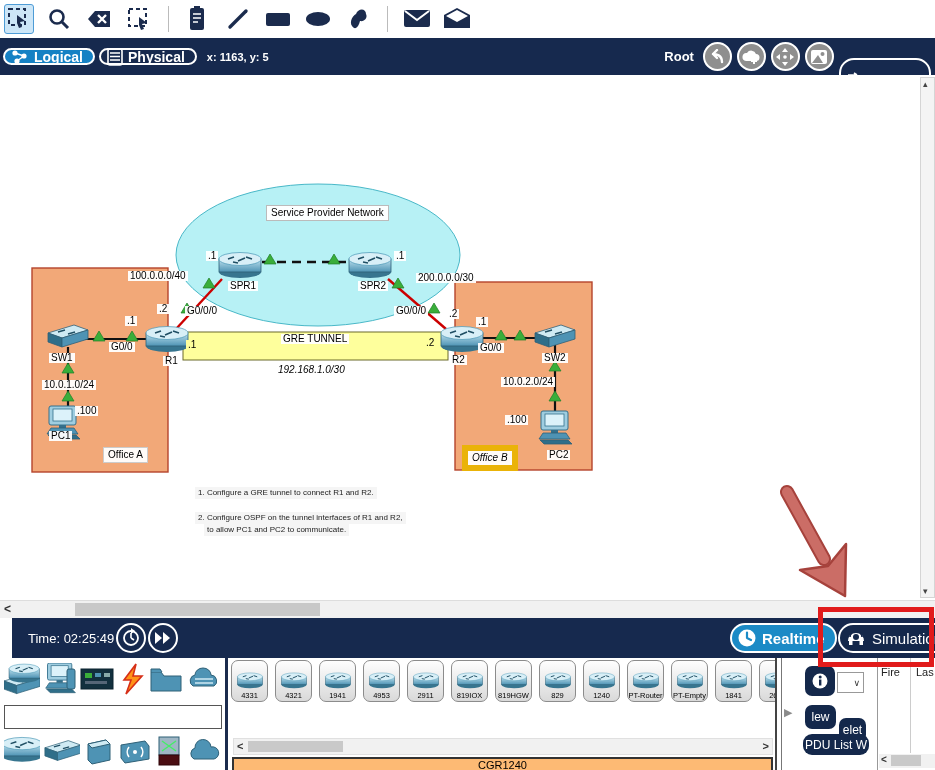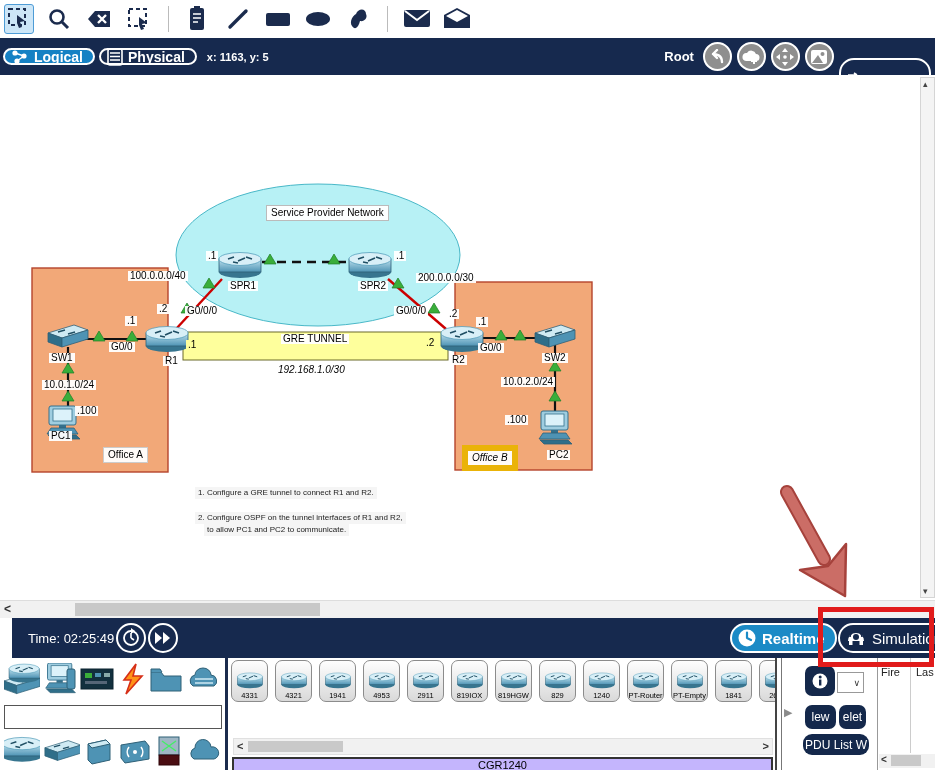--- a/index.html
+++ b/index.html
@@ -43,21 +43,21 @@
   .catrow{position:absolute;left:2px;width:222px;height:38px;display:flex;justify-content:space-around;align-items:center;}
   .catsearch{position:absolute;left:4px;top:47px;width:218px;height:24px;border:1px solid #555;background:#fff;box-sizing:border-box;}
   .devpanel{position:absolute;left:231px;top:0;width:544px;height:112px;background:#fff;overflow:hidden;}
   .devrow{position:absolute;left:0;top:2px;display:flex;gap:7px;}
   .devbtn{width:37px;height:42px;border:1px solid #8c8c8c;border-radius:7px;background:linear-gradient(#fefefe,#d9d9d9);display:flex;flex-direction:column;align-items:center;justify-content:flex-end;font-size:7.5px;padding-bottom:1px;box-sizing:border-box;flex:0 0 auto;}
   .devbtn svg{margin-bottom:1px;}
   .devscroll{position:absolute;left:2px;top:80px;width:540px;height:17px;background:#f1f1f1;border:1px solid #e0e0e0;box-sizing:border-box;}
   .devscroll .la{position:absolute;left:3px;top:1px;font-size:11px;font-weight:bold;color:#333;}
   .devscroll .ra{position:absolute;right:3px;top:1px;font-size:11px;font-weight:bold;color:#333;}
   .devscroll .thumb{position:absolute;left:14px;top:2px;width:95px;height:11px;background:#c9c9c9;}
-  .selname{position:absolute;left:1px;top:99px;width:541px;height:13px;border:2px solid #333;border-bottom:none;background:#c4b5fd;font-size:11px;text-align:center;line-height:13px;box-sizing:border-box;}
+  .selname{position:absolute;left:1px;top:99px;width:541px;height:13px;border:2px solid #333;border-bottom:none;background:#fdba74;font-size:11px;text-align:center;line-height:13px;box-sizing:border-box;}
   .pdupanel{position:absolute;left:775px;top:0;width:160px;height:112px;background:#fff;border-left:2px solid #444;box-sizing:border-box;}
   .pduline{position:absolute;left:4px;top:0;width:1px;height:112px;background:#777;}
   .pdu-play{position:absolute;left:7px;top:48px;font-size:11px;color:#8a8a8a;}
   .navybtn{position:absolute;background:#14284b;color:#fff;border-radius:7px;display:flex;align-items:center;justify-content:center;font-size:12px;box-sizing:border-box;}
   .pdudrop{position:absolute;left:60px;top:14px;width:27px;height:21px;border:1px solid #999;background:#fff;font-size:9px;color:#333;display:flex;align-items:center;justify-content:flex-end;padding-right:3px;box-sizing:border-box;}
   .pdulist-div{position:absolute;left:100px;top:0;width:1px;height:112px;background:#999;}
   .pducol{position:absolute;top:8px;font-size:11px;color:#222;text-align:center;}
   .pducol-line{position:absolute;left:133px;top:0;width:1px;height:95px;background:#ccc;}
   .pduscroll{position:absolute;left:102px;top:96px;width:56px;height:14px;background:#f1f1f1;}
   .pduscroll .la{position:absolute;left:2px;top:0;font-size:10px;font-weight:bold;color:#333;}
@@ -514,21 +514,21 @@
             <rect x="7" y="6.5" width="2.4" height="6" fill="#14284b"></rect>
             <circle cx="8.2" cy="4" r="1.5" fill="#14284b"></circle>
           </svg>
     </div>
     <div class="pdudrop">
       <span>∨</span>
     </div>
     <div class="navybtn" style="left:28px;top:47px;width:31px;height:24px;">
       <span>lew</span>
     </div>
-    <div class="navybtn" style="left:62px;top:47px;width:27px;height:24px;">
+    <div class="navybtn" style="left:62px;top:60px;width:27px;height:24px;">
       <span>elet</span>
     </div>
     <div class="navybtn" style="left:26px;top:76px;width:66px;height:21px;border-radius:9px;">
       <span>PDU List W</span>
     </div>
     <div class="pdulist-div"></div>
     <div class="pducol" style="left:104px;">Fire</div>
     <div class="pducol-line"></div>
     <div class="pducol" style="left:139px;">Las</div>
     <div class="pduscroll">

